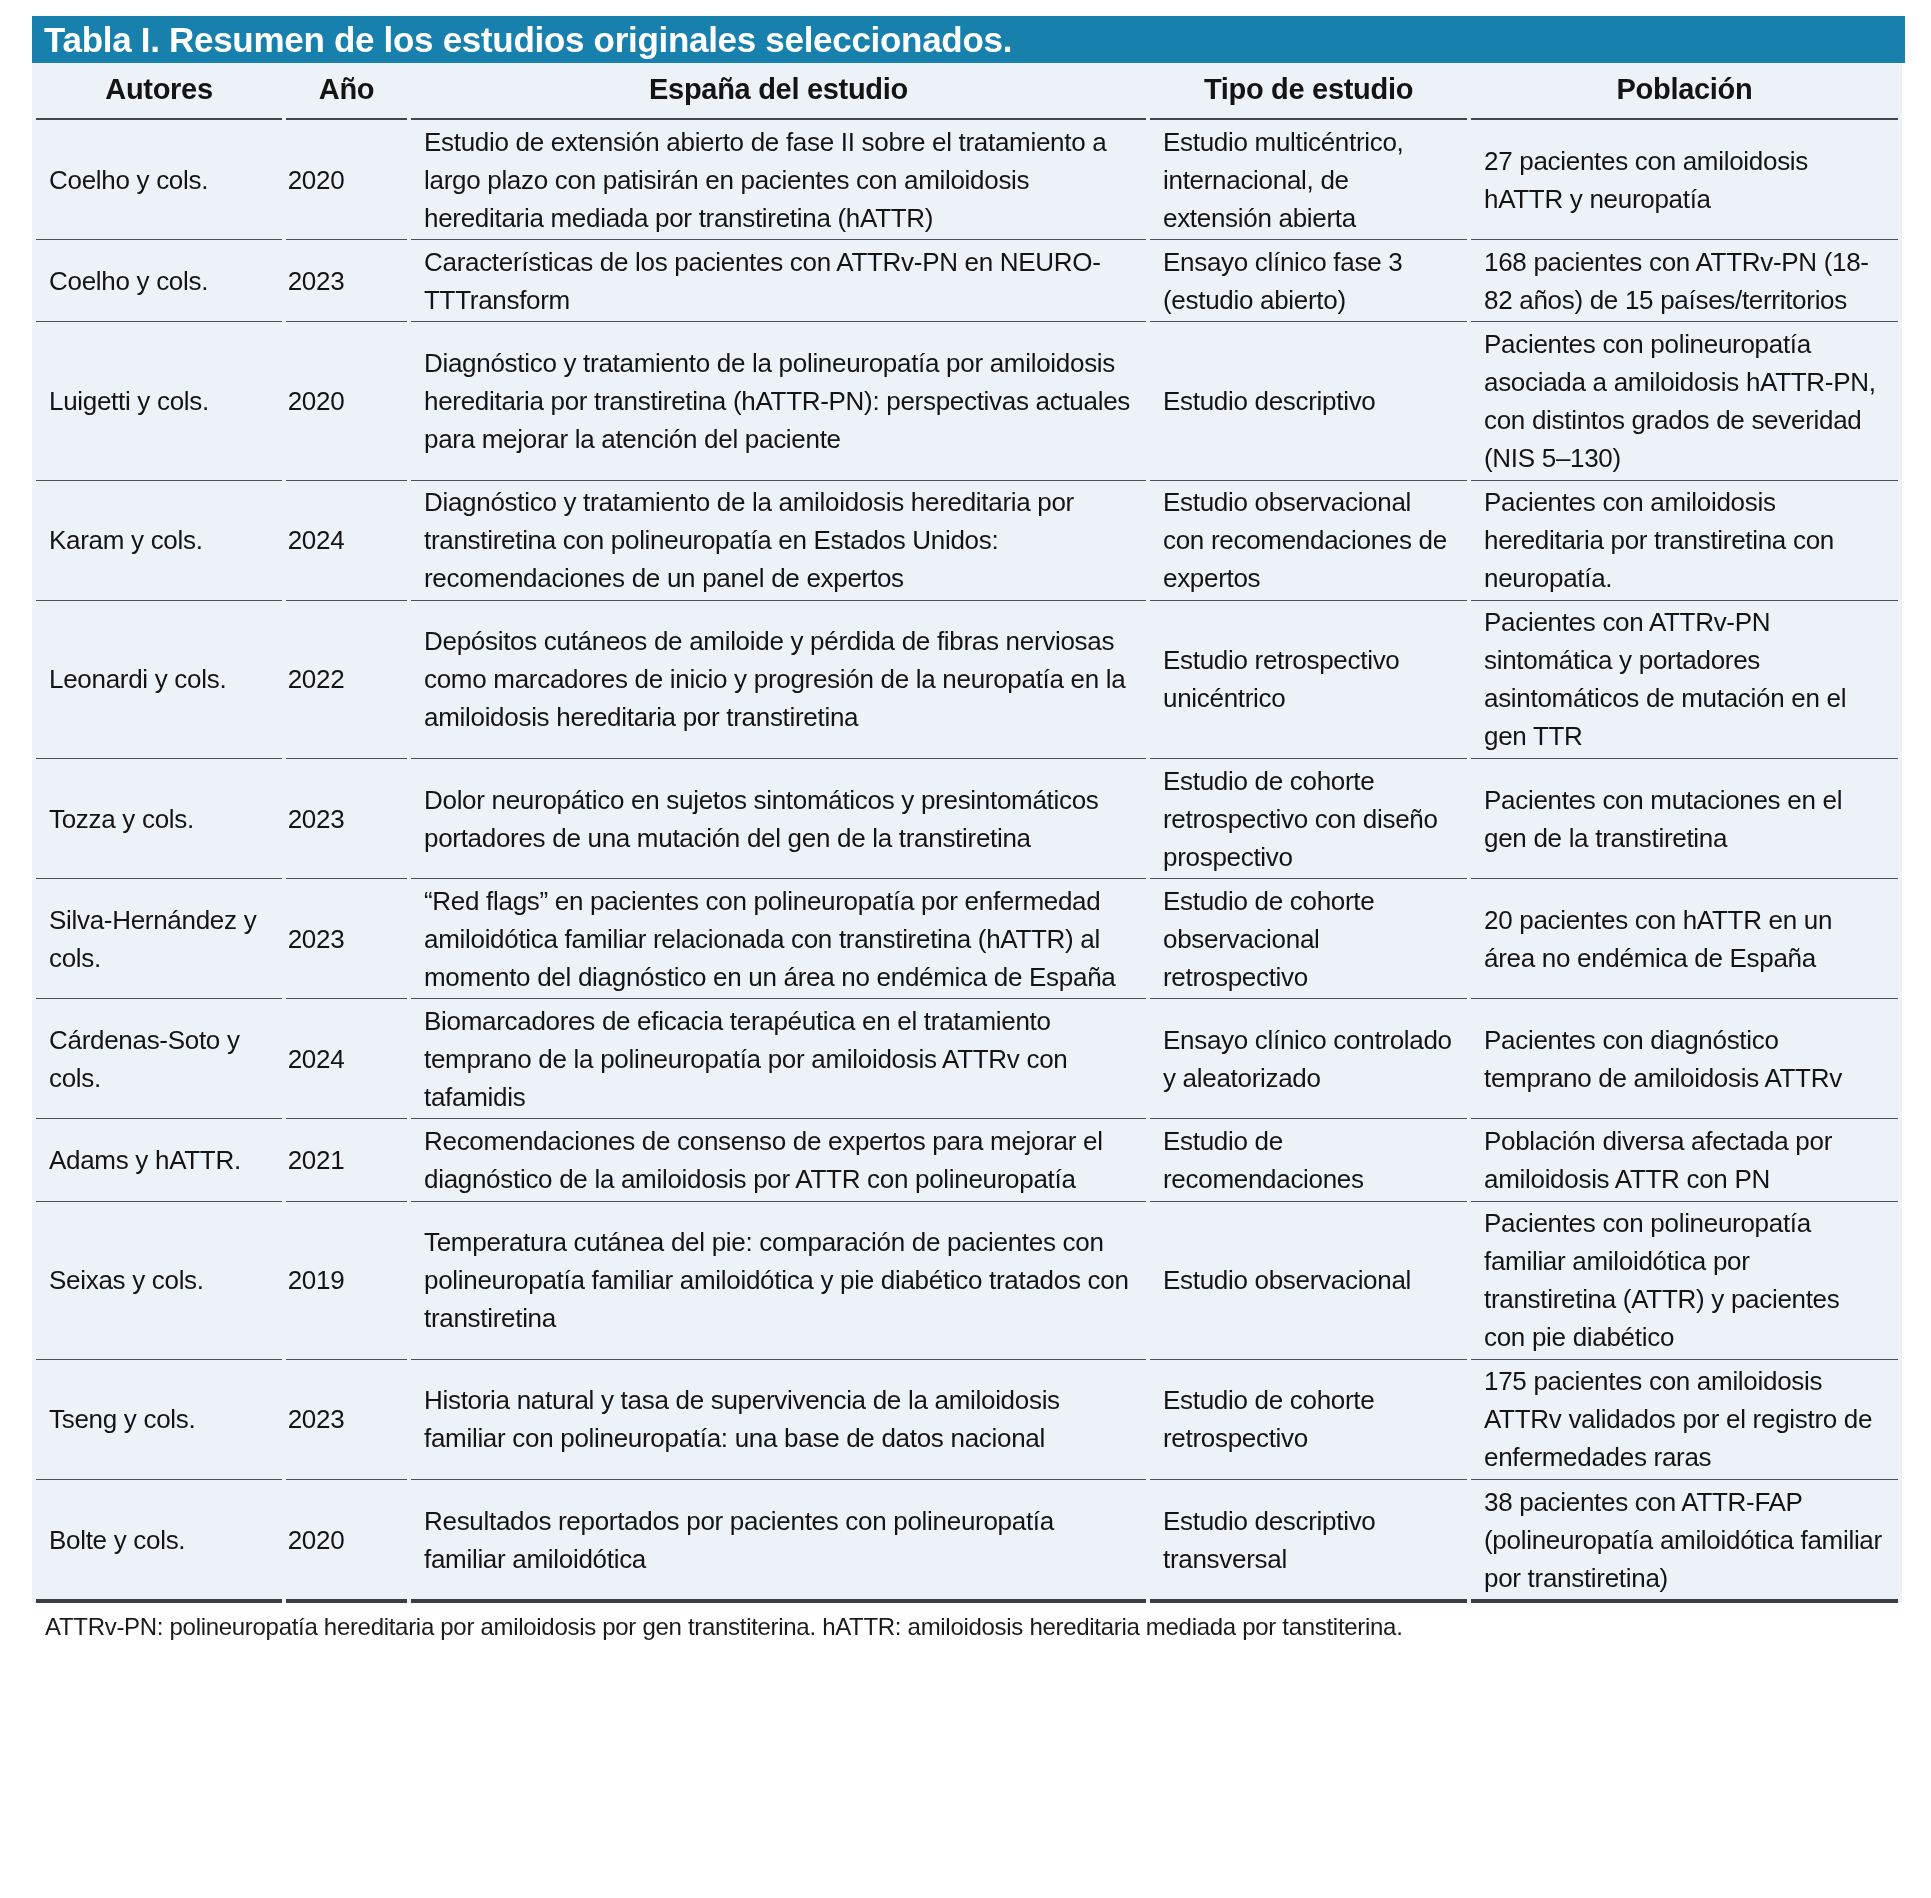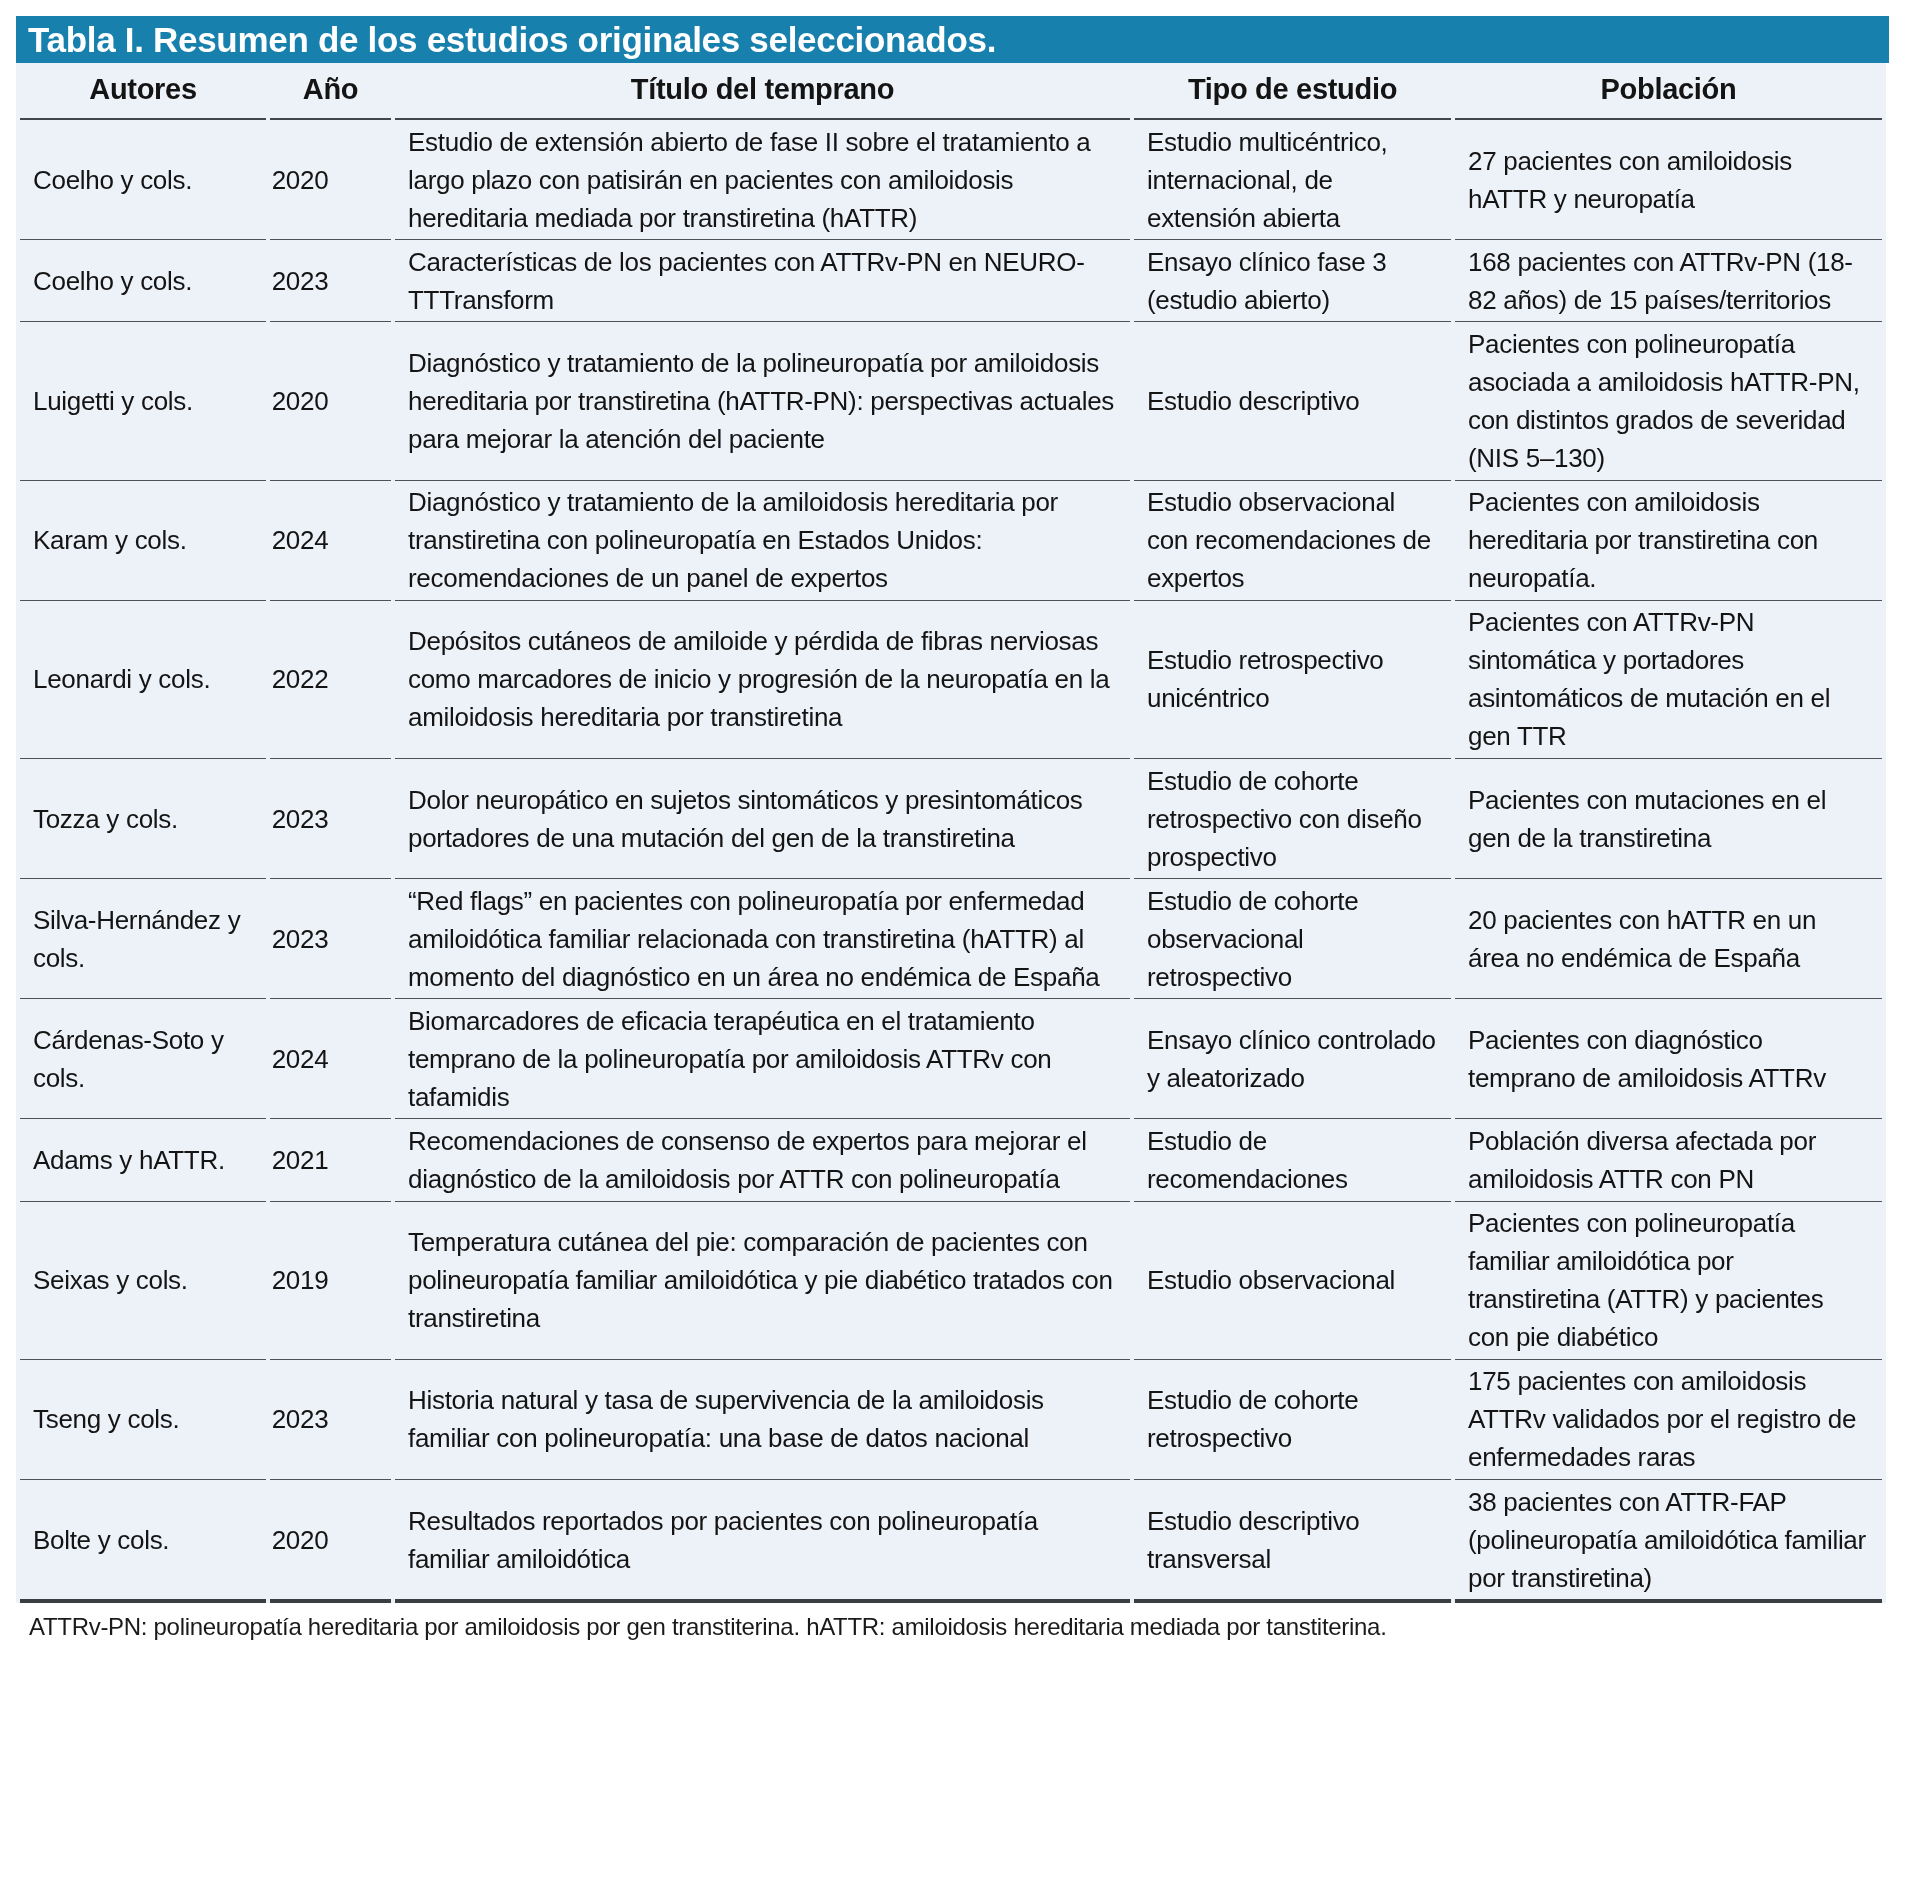--- a/index.html
+++ b/index.html
@@ -11,21 +11,21 @@
   }
   .page {
     position: relative;
     width: 1932px;
     height: 1898px;
     overflow: hidden;
     background: #ffffff;
   }
   .table-wrap {
     position: absolute;
-    left: 16px;
+    left: 32px;
     top: 15.6px;
     width: 1873px;
   }
   .title-bar {
     background: #1780ad;
     color: #ffffff;
     font-weight: bold;
     font-size: 35px;
     line-height: 47px;
     height: 47px;
@@ -96,21 +96,21 @@
         <col class="c-autores">
         <col class="c-ano">
         <col class="c-titulo">
         <col class="c-tipo">
         <col class="c-poblacion">
       </colgroup>
       <thead>
         <tr>
           <th>Autores</th>
           <th>Año</th>
-          <th>Título del temprano</th>
+          <th>España del estudio</th>
           <th>Tipo de estudio</th>
           <th>Población</th>
         </tr>
       </thead>
       <tbody>
         <tr>
           <td>Coelho y cols.</td>
           <td class="year">2020</td>
           <td>Estudio de extensión abierto de fase II sobre el tratamiento a largo plazo con patisirán en pacientes con amiloidosis hereditaria mediada por transtiretina (hATTR)</td>
           <td>Estudio multicéntrico, internacional, de extensión abierta</td>

